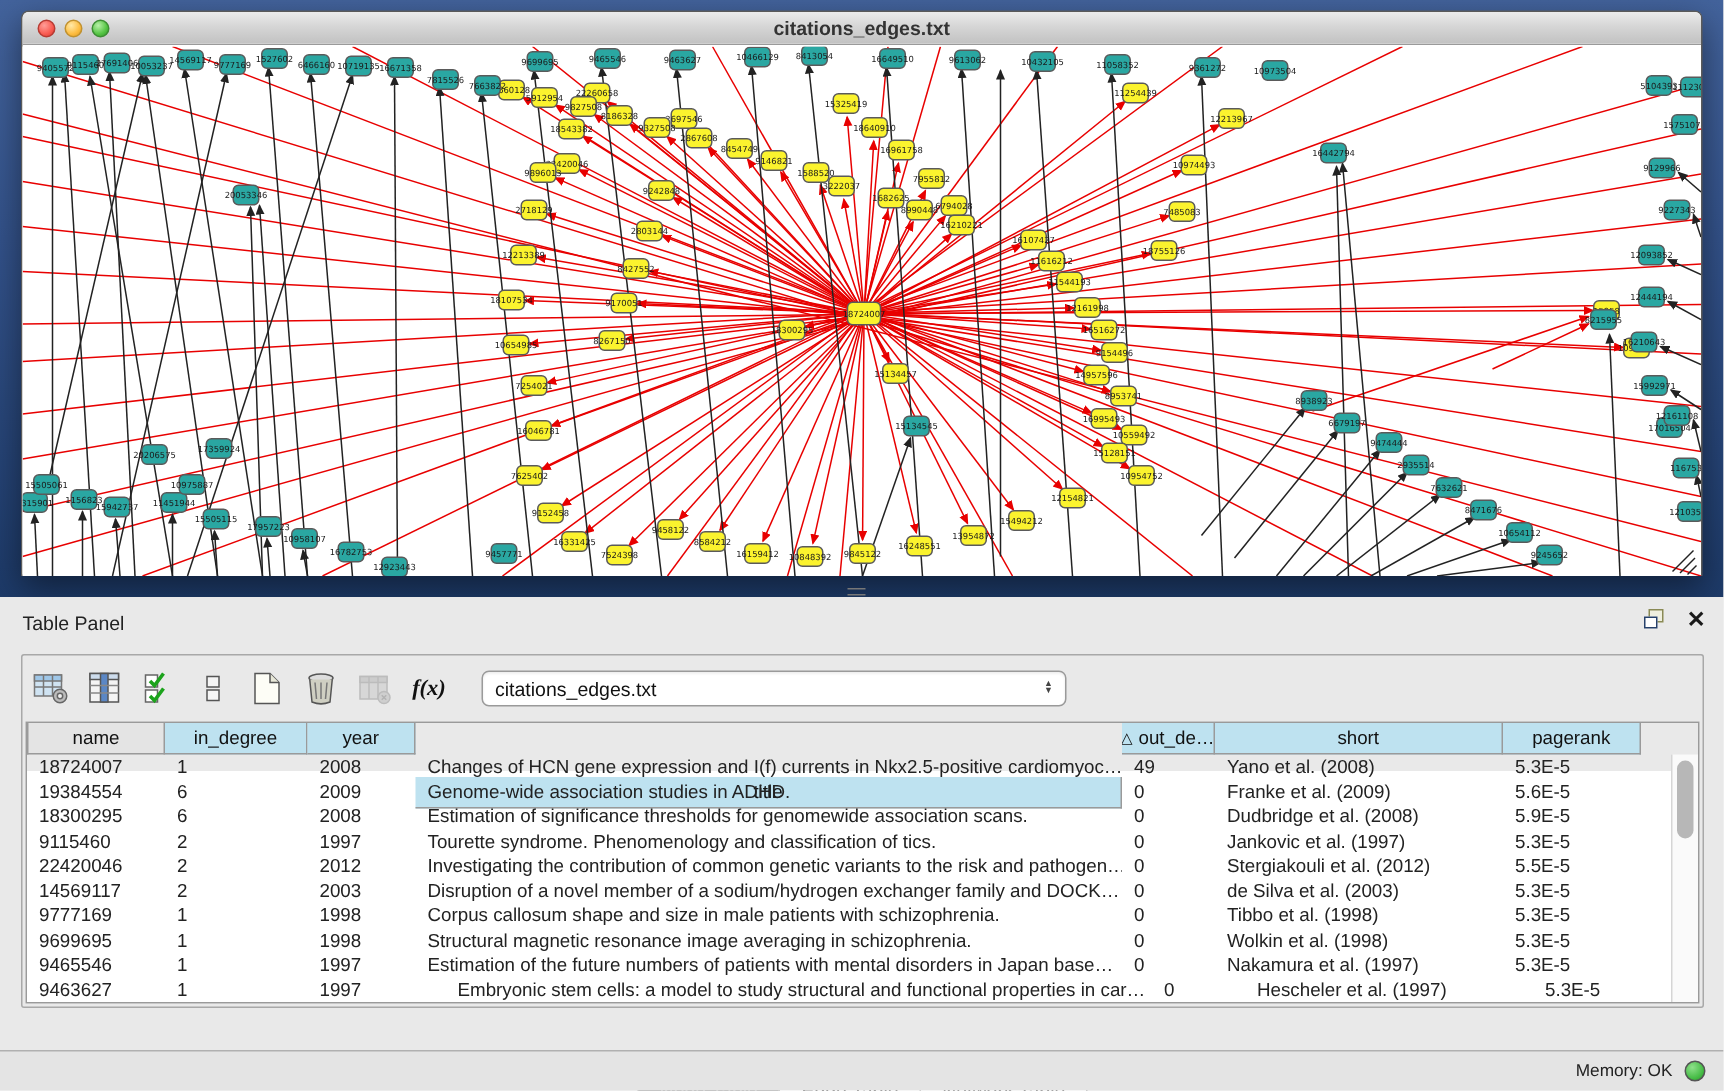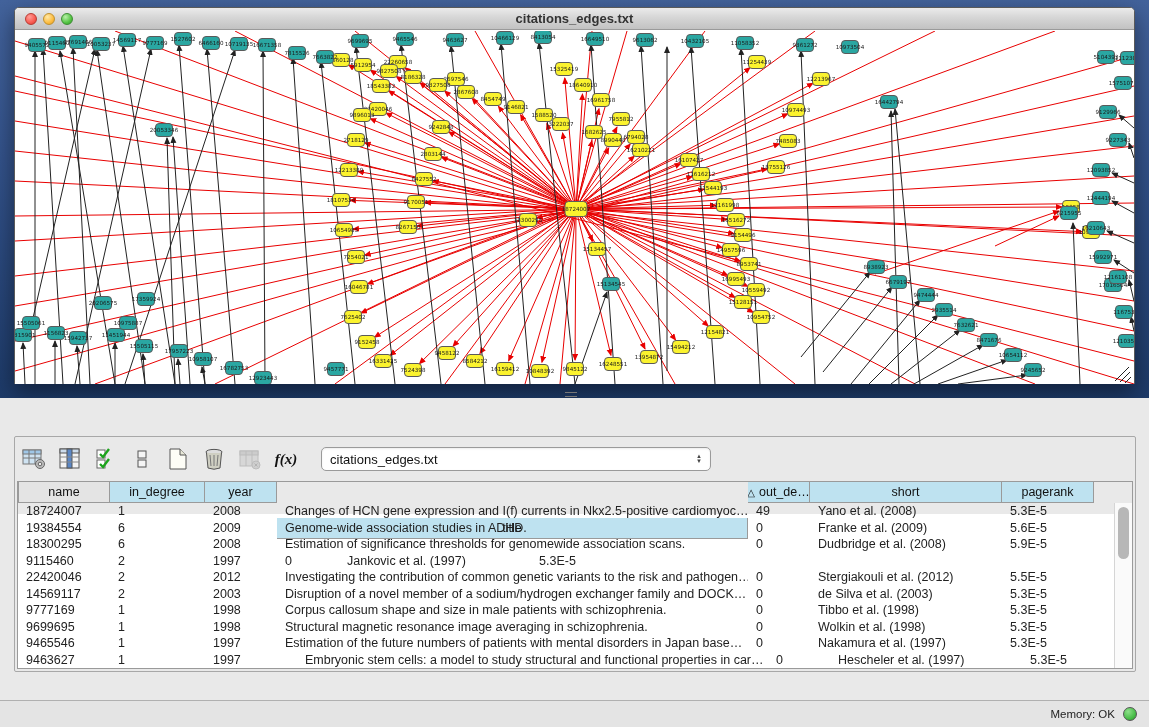--- a/index.html
+++ b/index.html
@@ -772,20 +772,30 @@
               <text x="1112" y="312" text-anchor="middle" font-size="5.6" fill="#1a1a1a">12103514</text>
             </g>
           </g>
       </svg>
     </div>
   </div>
   <div class="splitter-grip"></div>
 </div>
 
 <div class="table-panel">
+  <div class="tp-header">
+    <span class="tp-title">Table Panel</span>
+    <span class="tp-icons">
+      <span class="float-ic">
+          <span class="sq1"></span>
+          <span class="sq2"></span>
+        </span>
+      <span class="close-ic">✕</span>
+    </span>
+  </div>
 
   <div class="tp-card">
     <div class="toolbar">
       <span class="tb-ic" title="table-settings-icon">
         <svg width="24" height="24">
             <rect x="1" y="3" width="18" height="14" fill="#cfe3f2" stroke="#777"></rect>
             <rect x="1" y="3" width="18" height="4" fill="#9fc7e8" stroke="#777"></rect>
             <line x1="7" y1="3" x2="7" y2="17" stroke="#777"></line>
             <line x1="13" y1="3" x2="13" y2="17" stroke="#777"></line>
             <line x1="1" y1="11" x2="19" y2="11" stroke="#777"></line>
@@ -901,20 +911,21 @@
             <div class="td" style="width: 72px;">2008</div>
             <div class="td" style="width: 471px;">Estimation of significance thresholds for genomewide association scans.</div>
             <div class="td" style="width: 62px;">0</div>
             <div class="td" style="width: 192px;">Dudbridge et al. (2008)</div>
             <div class="td" style="width: 92px;">5.9E-5</div>
           </div>
           <div class="tr">
             <div class="td" style="width: 92px;">9115460</div>
             <div class="td" style="width: 95px;">2</div>
             <div class="td" style="width: 72px;">1997</div>
+            <div class="td" style="width: 471px;">Tourette syndrome. Phenomenology and classification of tics.</div>
             <div class="td" style="width: 62px;">0</div>
             <div class="td" style="width: 192px;">Jankovic et al. (1997)</div>
             <div class="td" style="width: 92px;">5.3E-5</div>
           </div>
           <div class="tr">
             <div class="td" style="width: 92px;">22420046</div>
             <div class="td" style="width: 95px;">2</div>
             <div class="td" style="width: 72px;">2012</div>
             <div class="td" style="width: 471px;">Investigating the contribution of common genetic variants to the risk and pathogen…</div>
             <div class="td" style="width: 62px;">0</div>

